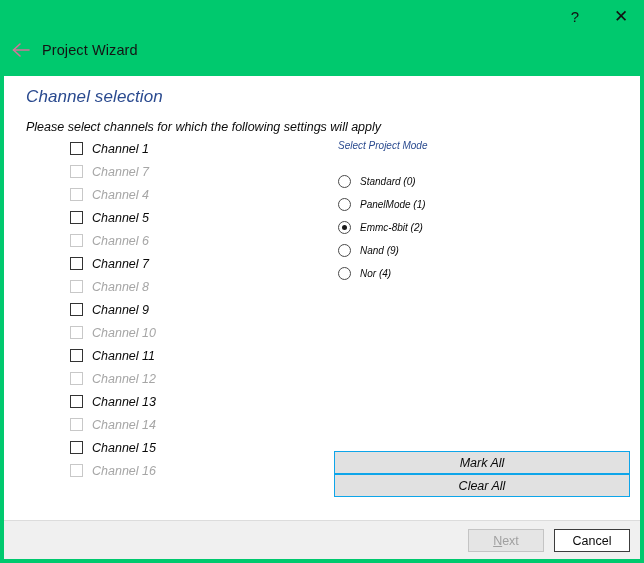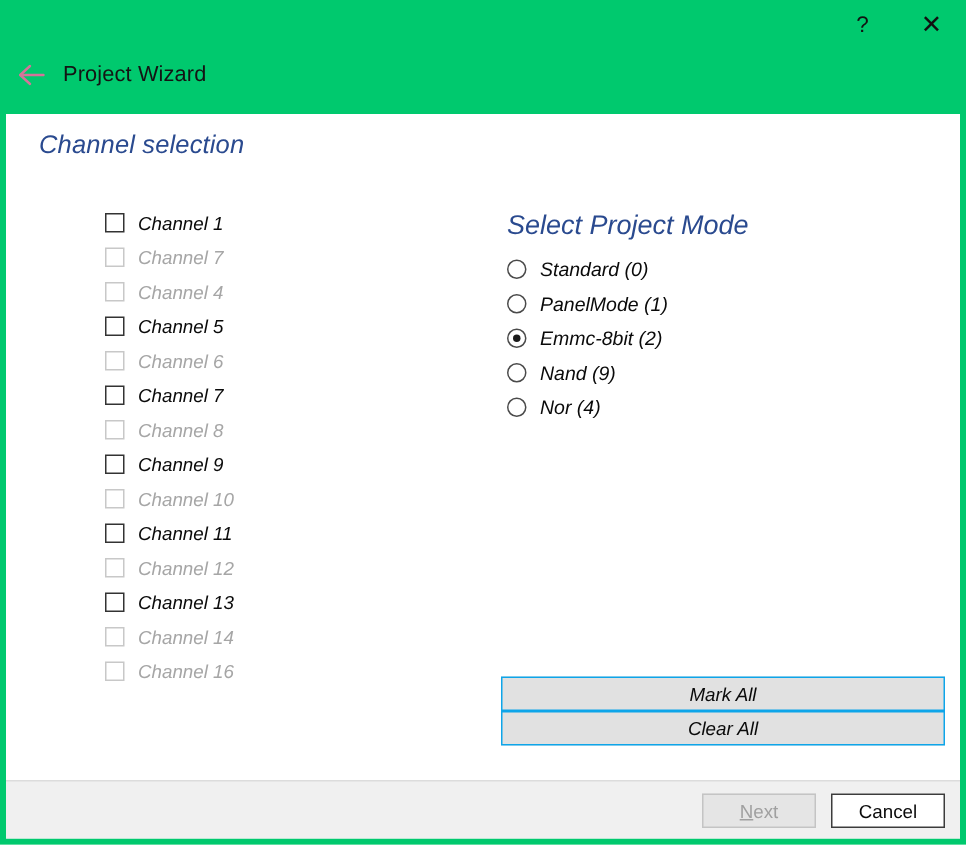--- a/index.html
+++ b/index.html
@@ -139,23 +139,23 @@
     color: #a6a6a6;
   }
 
   
   .mode-block {
     position: absolute;
     left: 330px; top: 64px;
     width: 230px;
   }
   .mode-title {
-    font-size: 18px;
+    font-size: 10px;
     color: #2a4a8f;
-    margin-bottom: 7px;
+    margin-bottom: 19px;
     margin-left: 4px;
   }
   .radio-row {
     display: flex;
     align-items: center;
     height: 23px;
     margin-left: 4px;
   }
   .rb {
     width: 13px;
@@ -170,21 +170,21 @@
   .radio-row.selected .rb::after {
     content: "";
     position: absolute;
     left: 3px; top: 3px;
     width: 5px; height: 5px;
     border-radius: 50%;
     background: #1a1a1a;
   }
   .rb-label {
     margin-left: 9px;
-    font-size: 13px;
+    font-size: 10px;
     color: #0a0a0a;
     white-space: nowrap;
   }
 
   
   .bulk-buttons {
     position: absolute;
     left: 330px; top: 375px;
     width: 296px;
   }
@@ -266,20 +266,21 @@
       </div>
       <div class="wizard-title">Project Wizard</div>
     </div>
   </div>
 
   <div class="panel">
 
     <div class="content">
 
       <div class="heading">Channel selection</div>
+      <div class="subtext">Please select channels for which the following settings will apply</div>
 
       <div class="channel-list">
 
         <div class="channel-row">
           <span class="cb"></span>
           <span class="ch-label">Channel 1</span>
         </div>
         <div class="channel-row disabled">
           <span class="cb"></span>
           <span class="ch-label">Channel 7</span>
@@ -320,20 +321,24 @@
           <span class="cb"></span>
           <span class="ch-label">Channel 12</span>
         </div>
         <div class="channel-row">
           <span class="cb"></span>
           <span class="ch-label">Channel 13</span>
         </div>
         <div class="channel-row disabled">
           <span class="cb"></span>
           <span class="ch-label">Channel 14</span>
+        </div>
+        <div class="channel-row">
+          <span class="cb"></span>
+          <span class="ch-label">Channel 15</span>
         </div>
         <div class="channel-row disabled">
           <span class="cb"></span>
           <span class="ch-label">Channel 16</span>
         </div>
 
       </div>
 
       <div class="mode-block">
         <div class="mode-title">Select Project Mode</div>

